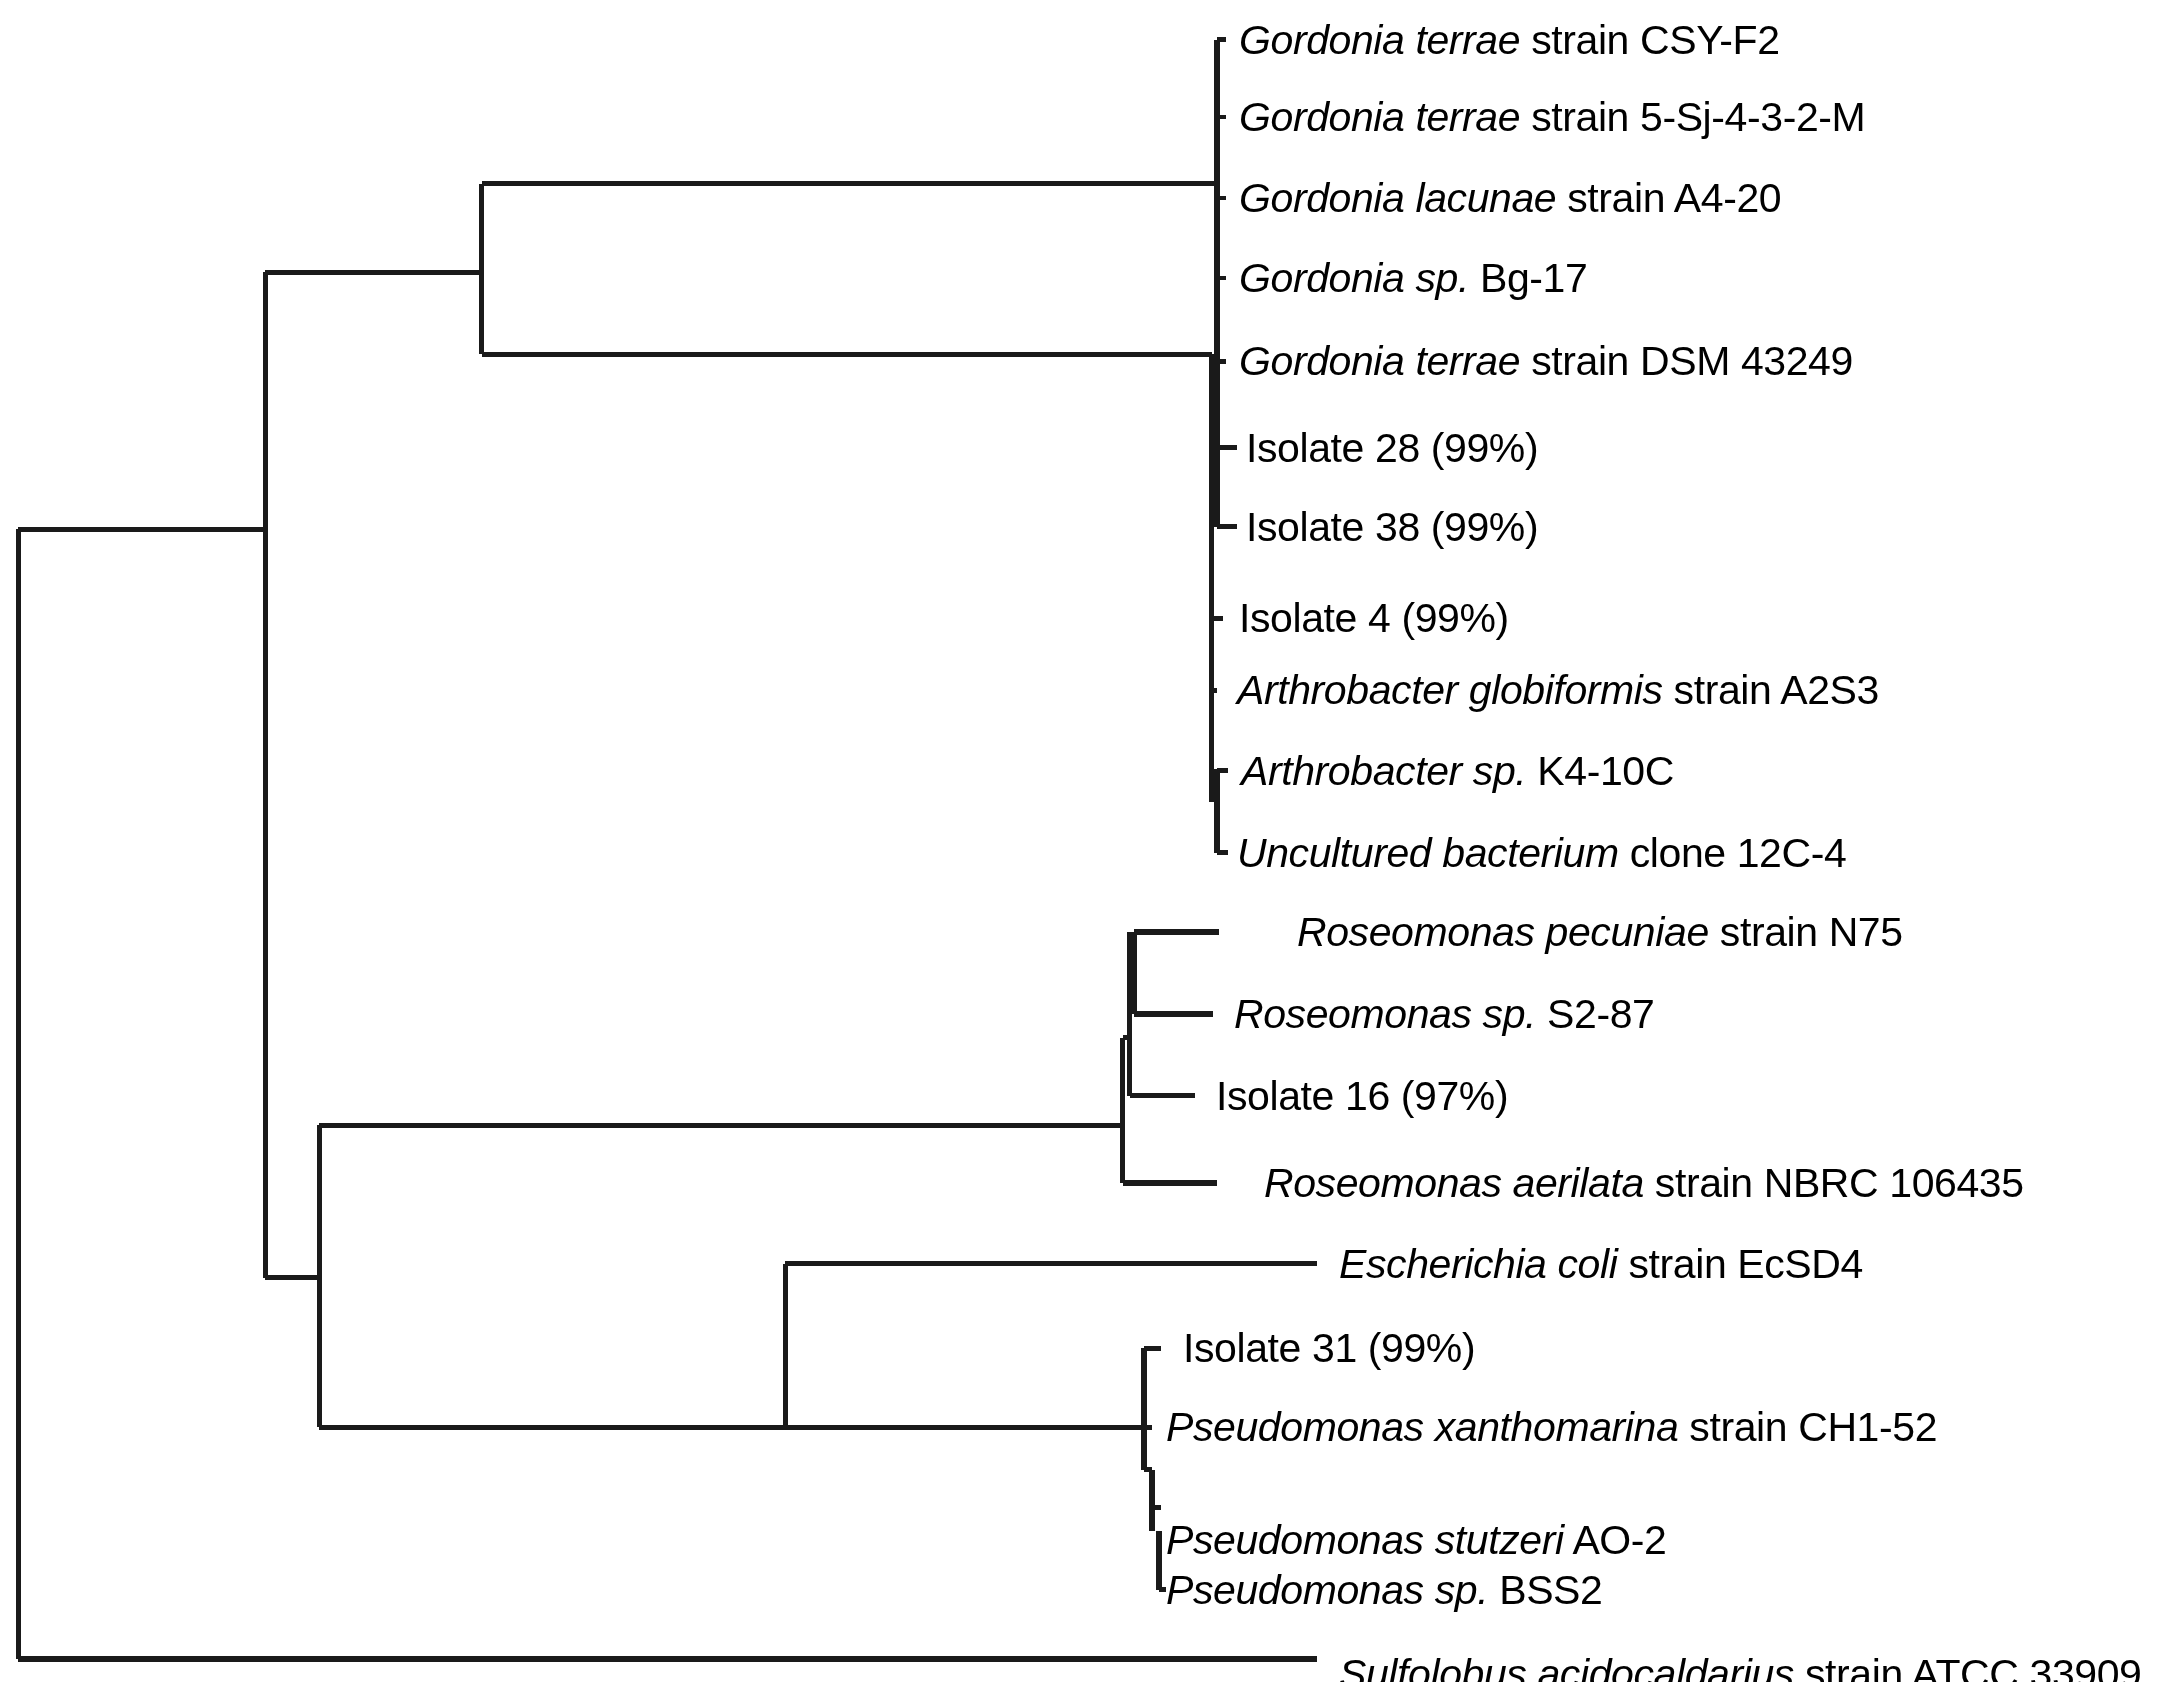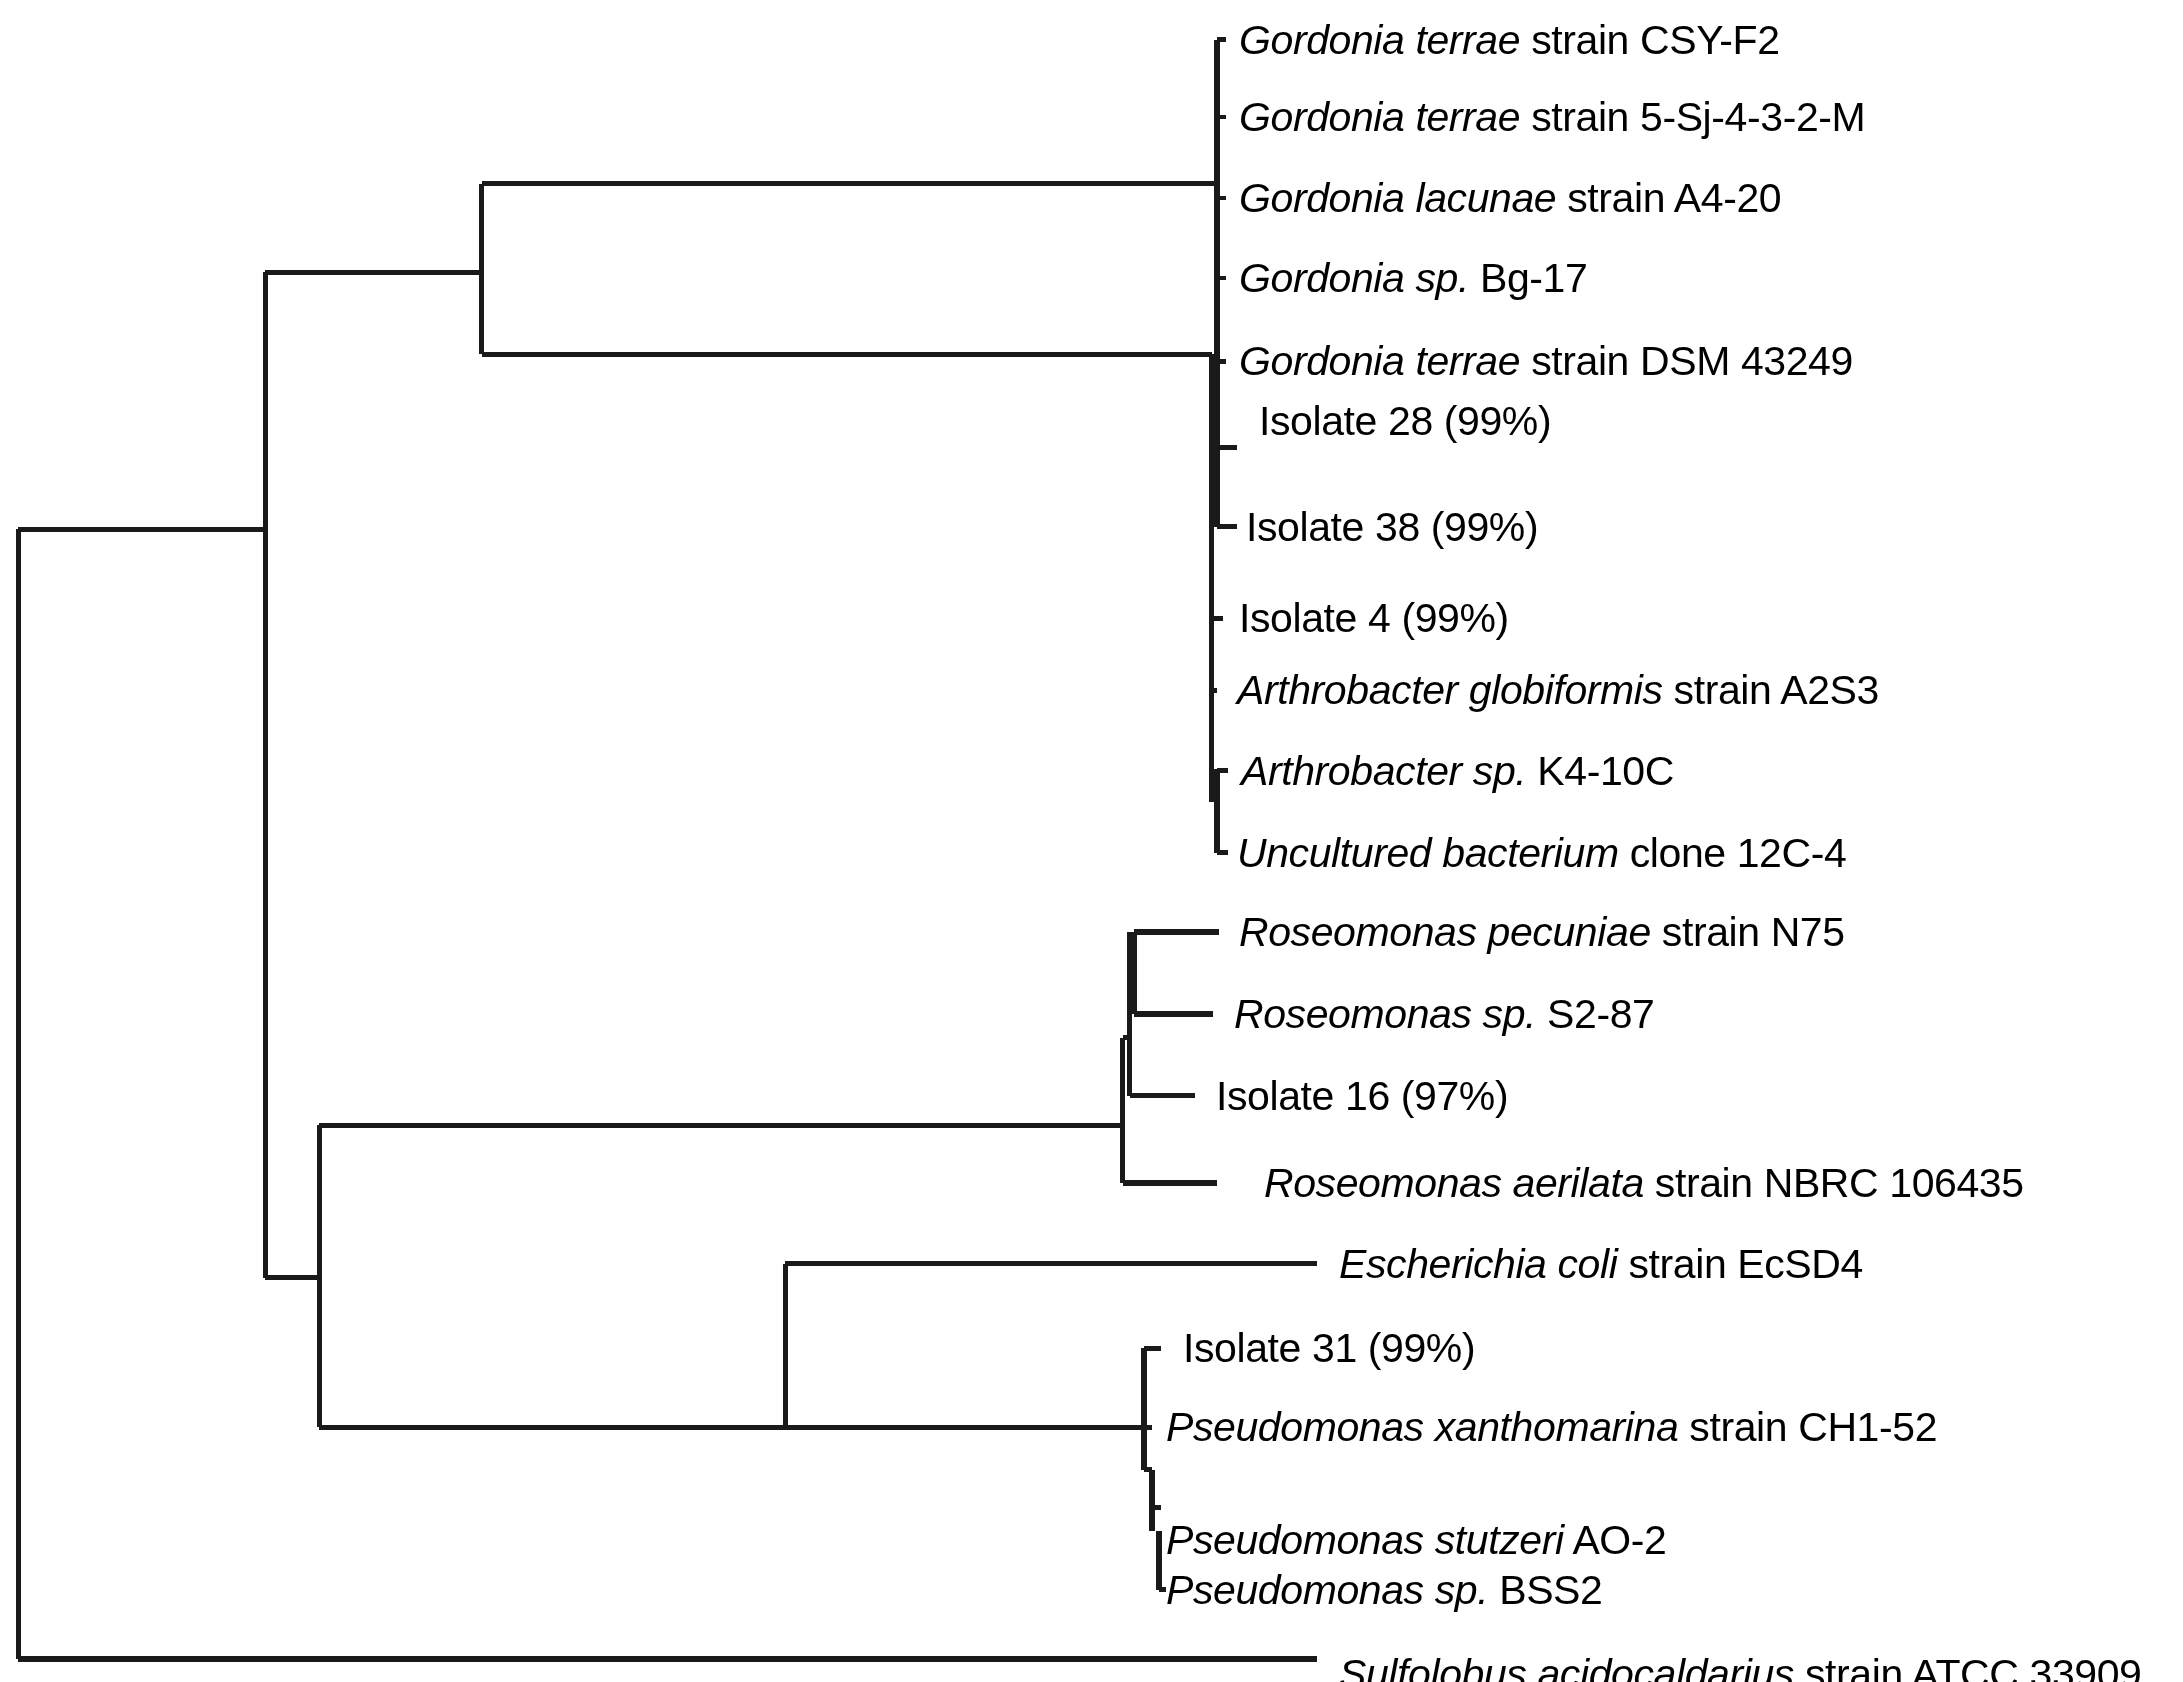--- a/index.html
+++ b/index.html
@@ -103,27 +103,27 @@
 
     </g>
   </svg>
 
   <div id="labels">
       <div class="taxon-label" style="left: 1239px; top: 40px;"><span class="sci">Gordonia terrae</span><span class="pln"> strain CSY-F2</span></div>
       <div class="taxon-label" style="left: 1239px; top: 117px;"><span class="sci">Gordonia terrae</span><span class="pln"> strain 5-Sj-4-3-2-M</span></div>
       <div class="taxon-label" style="left: 1239px; top: 198px;"><span class="sci">Gordonia lacunae</span><span class="pln"> strain A4-20</span></div>
       <div class="taxon-label" style="left: 1239px; top: 278px;"><span class="sci">Gordonia sp.</span><span class="pln"> Bg-17</span></div>
       <div class="taxon-label" style="left: 1239px; top: 361px;"><span class="sci">Gordonia terrae</span><span class="pln"> strain DSM 43249</span></div>
-      <div class="taxon-label" style="left: 1246px; top: 421px; margin-left: 13px;"><span class="pln">Isolate 28 (99%)</span></div>
+      <div class="taxon-label" style="left: 1246px; top: 448px;"><span class="pln">Isolate 28 (99%)</span></div>
       <div class="taxon-label" style="left: 1246px; top: 527px;"><span class="pln">Isolate 38 (99%)</span></div>
       <div class="taxon-label" style="left: 1239px; top: 618px;"><span class="pln">Isolate 4 (99%)</span></div>
       <div class="taxon-label" style="left: 1237px; top: 690px;"><span class="sci">Arthrobacter globiformis</span><span class="pln"> strain A2S3</span></div>
       <div class="taxon-label" style="left: 1241px; top: 771px;"><span class="sci">Arthrobacter sp.</span><span class="pln"> K4-10C</span></div>
       <div class="taxon-label" style="left: 1237px; top: 853px;"><span class="sci">Uncultured bacterium</span><span class="pln"> clone 12C-4</span></div>
-      <div class="taxon-label" style="left: 1239px; top: 932px;"><span class="sci">Roseomonas pecuniae</span><span class="pln"> strain N75</span></div>
+      <div class="taxon-label" style="left: 1297px; top: 932px;"><span class="sci">Roseomonas pecuniae</span><span class="pln"> strain N75</span></div>
       <div class="taxon-label" style="left: 1234px; top: 1014px;"><span class="sci">Roseomonas sp.</span><span class="pln"> S2-87</span></div>
       <div class="taxon-label" style="left: 1216px; top: 1096px;"><span class="pln">Isolate 16 (97%)</span></div>
       <div class="taxon-label" style="left: 1264px; top: 1183px;"><span class="sci">Roseomonas aerilata</span><span class="pln"> strain NBRC 106435</span></div>
       <div class="taxon-label" style="left: 1339px; top: 1264px;"><span class="sci">Escherichia coli</span><span class="pln"> strain EcSD4</span></div>
       <div class="taxon-label" style="left: 1183px; top: 1348px;"><span class="pln">Isolate 31 (99%)</span></div>
       <div class="taxon-label" style="left: 1166px; top: 1427px; text-align: center;"><span class="sci">Pseudomonas xanthomarina</span><span class="pln"> strain CH1-52</span></div>
       <div class="taxon-label" style="left: 1166px; top: 1508px; margin-top: 32px;"><span class="sci">Pseudomonas stutzeri</span><span class="pln"> AO-2</span></div>
       <div class="taxon-label" style="left: 1166px; top: 1590px; text-align: right;"><span class="sci">Pseudomonas sp.</span><span class="pln"> BSS2</span></div>
       <div class="taxon-label" style="left: 1339px; top: 1674px;"><span class="sci">Sulfolobus acidocaldarius</span><span class="pln"> strain ATCC 33909</span></div>
     </div>

